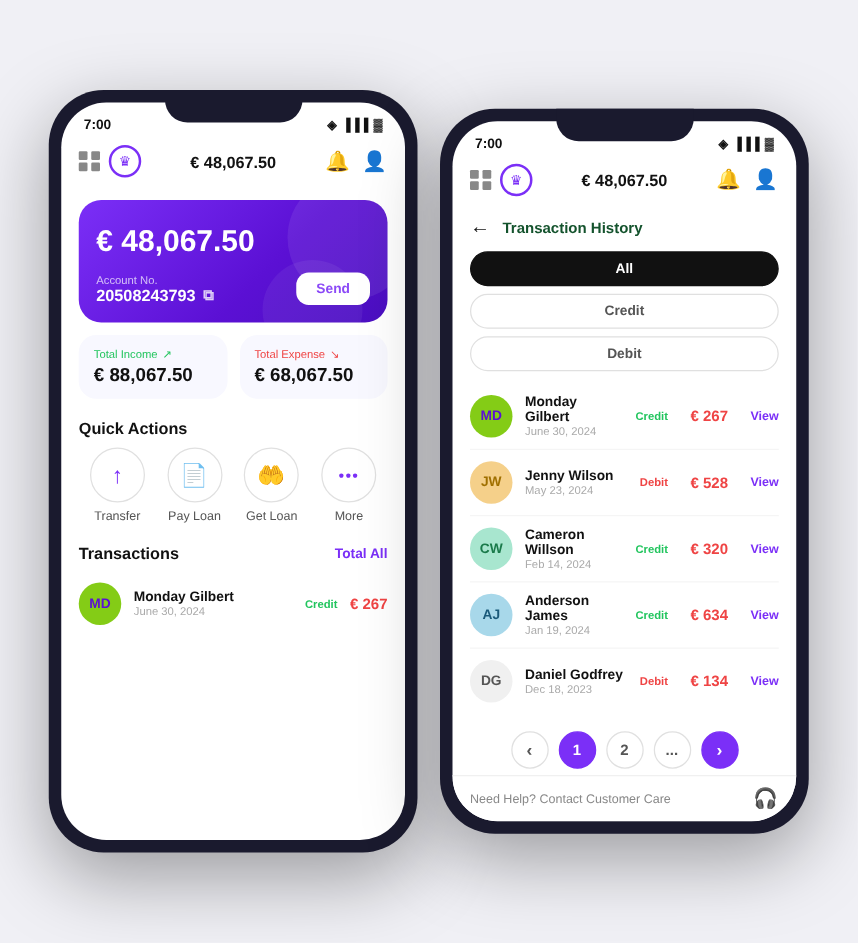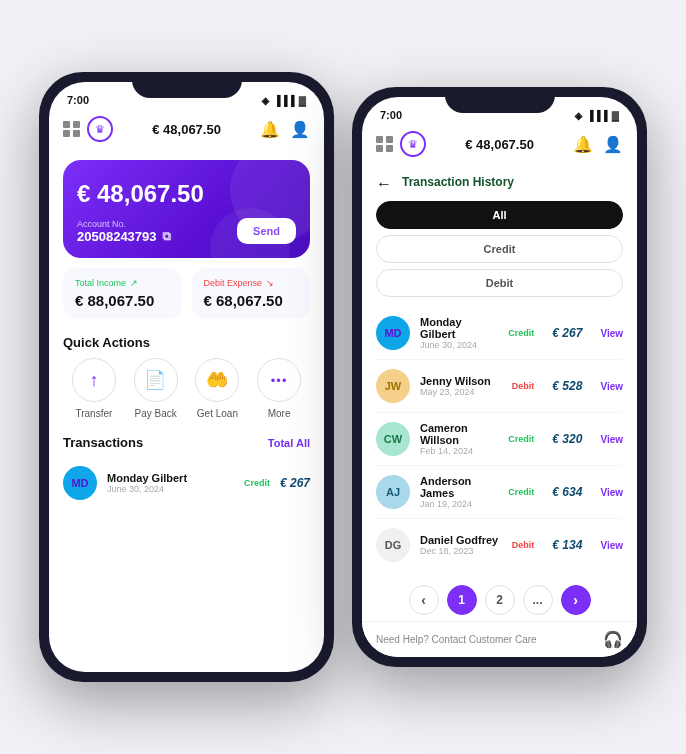--- a/index.html
+++ b/index.html
@@ -188,21 +188,21 @@
       display: flex; align-items: center; justify-content: center;
       font-size: 11px; font-weight: 700;
       color: #fff;
       flex-shrink: 0;
     }
     .txn-info { flex: 1; }
     .txn-name { font-size: 11px; font-weight: 700; color: #111; }
     .txn-date { font-size: 9px; color: #aaa; }
     .txn-type-credit { font-size: 9px; color: #22c55e; font-weight: 600; }
     .txn-type-debit { font-size: 9px; color: #ef4444; font-weight: 600; }
-    .txn-amount { font-size: 12px; font-weight: 700; color: #0c4a6e; font-style: italic; }
+    .txn-amount { font-size: 12px; font-weight: 700; color: #ef4444; }
     .back-btn { font-size: 16px; color: #111; cursor: pointer; }
     .page-title { font-size: 12px; font-weight: 800; color: #14532d; }
     .header-row { display: flex; align-items: center; gap: 10px; padding: 8px 14px 10px; }
 
     
     .tabs-row { display: flex; padding: 0 14px 10px; gap: 6px; flex-direction: column; }
     .tab-btn {
       padding: 7px 16px;
       border-radius: 20px;
       border: 1.5px solid #e0e0e0;
@@ -252,21 +252,21 @@
       align-items: center;
       padding: 8px 14px;
       border-top: 1px solid #f0f0f0;
       position: absolute;
       bottom: 0; left: 0; right: 0;
       background: #fff;
     }
     .footer-help { font-size: 10px; color: #888; }
     .headphone-icon { font-size: 16px; color: #888; }
 
-    .color-md { background: #0ea5e9; }
+    .color-md { background: #84cc16; }
     .color-jw { background: #f5d08a; }
     .color-cw { background: #a8e6cf; text-align: center; }
     .color-aj { background: #a8d8ea; }
     .color-dg { background: #f0f0f0; }
 
     .dots-icon { letter-spacing: 1px; font-size: 13px; color: #7b2ff7; }
   </style>
 </head>
 <body>
 
@@ -320,36 +320,36 @@
       <div class="stats-row">
         <div class="stat-card">
           <div class="stat-label stat-label-green">
             <span>Total Income</span>
             <span>↗</span>
           </div>
           <div class="stat-amount">€ 88,067.50</div>
         </div>
         <div class="stat-card">
           <div class="stat-label stat-label-red">
-            <span>Debit Expense</span>
+            <span>Total Expense</span>
             <span>↘</span>
           </div>
           <div class="stat-amount">€ 68,067.50</div>
         </div>
       </div>
 
       <div class="section-title">Quick Actions</div>
       <div class="quick-actions">
         <div class="action-item">
           <div class="action-circle">↑</div>
           <span class="action-label">Transfer</span>
         </div>
         <div class="action-item">
           <div class="action-circle">📄</div>
-          <span class="action-label">Pay Back</span>
+          <span class="action-label">Pay Loan</span>
         </div>
         <div class="action-item">
           <div class="action-circle">🤲</div>
           <span class="action-label">Get Loan</span>
         </div>
         <div class="action-item">
           <div class="action-circle">
             <span class="dots-icon">•••</span>
           </div>
           <span class="action-label">More</span>

